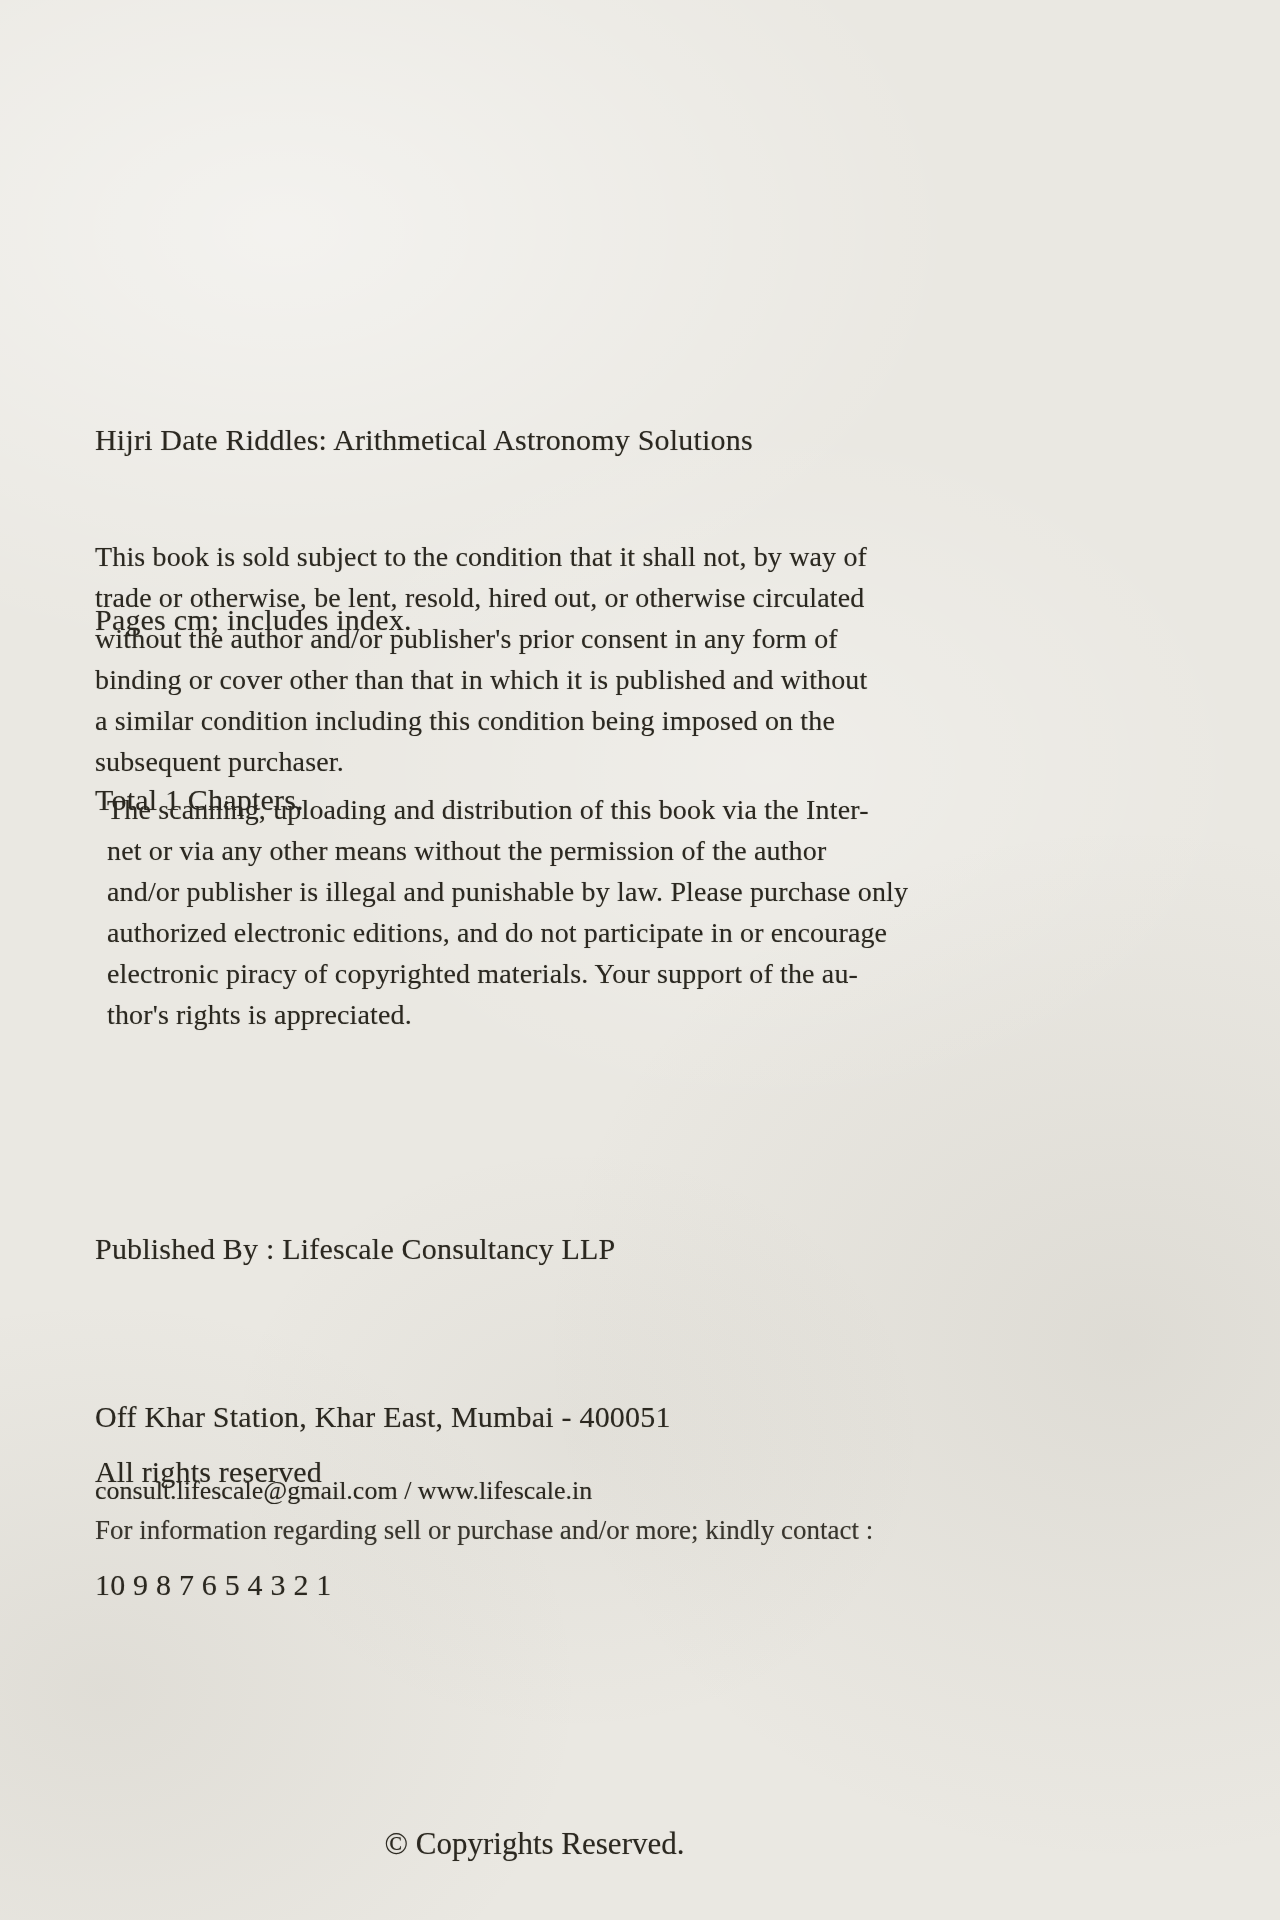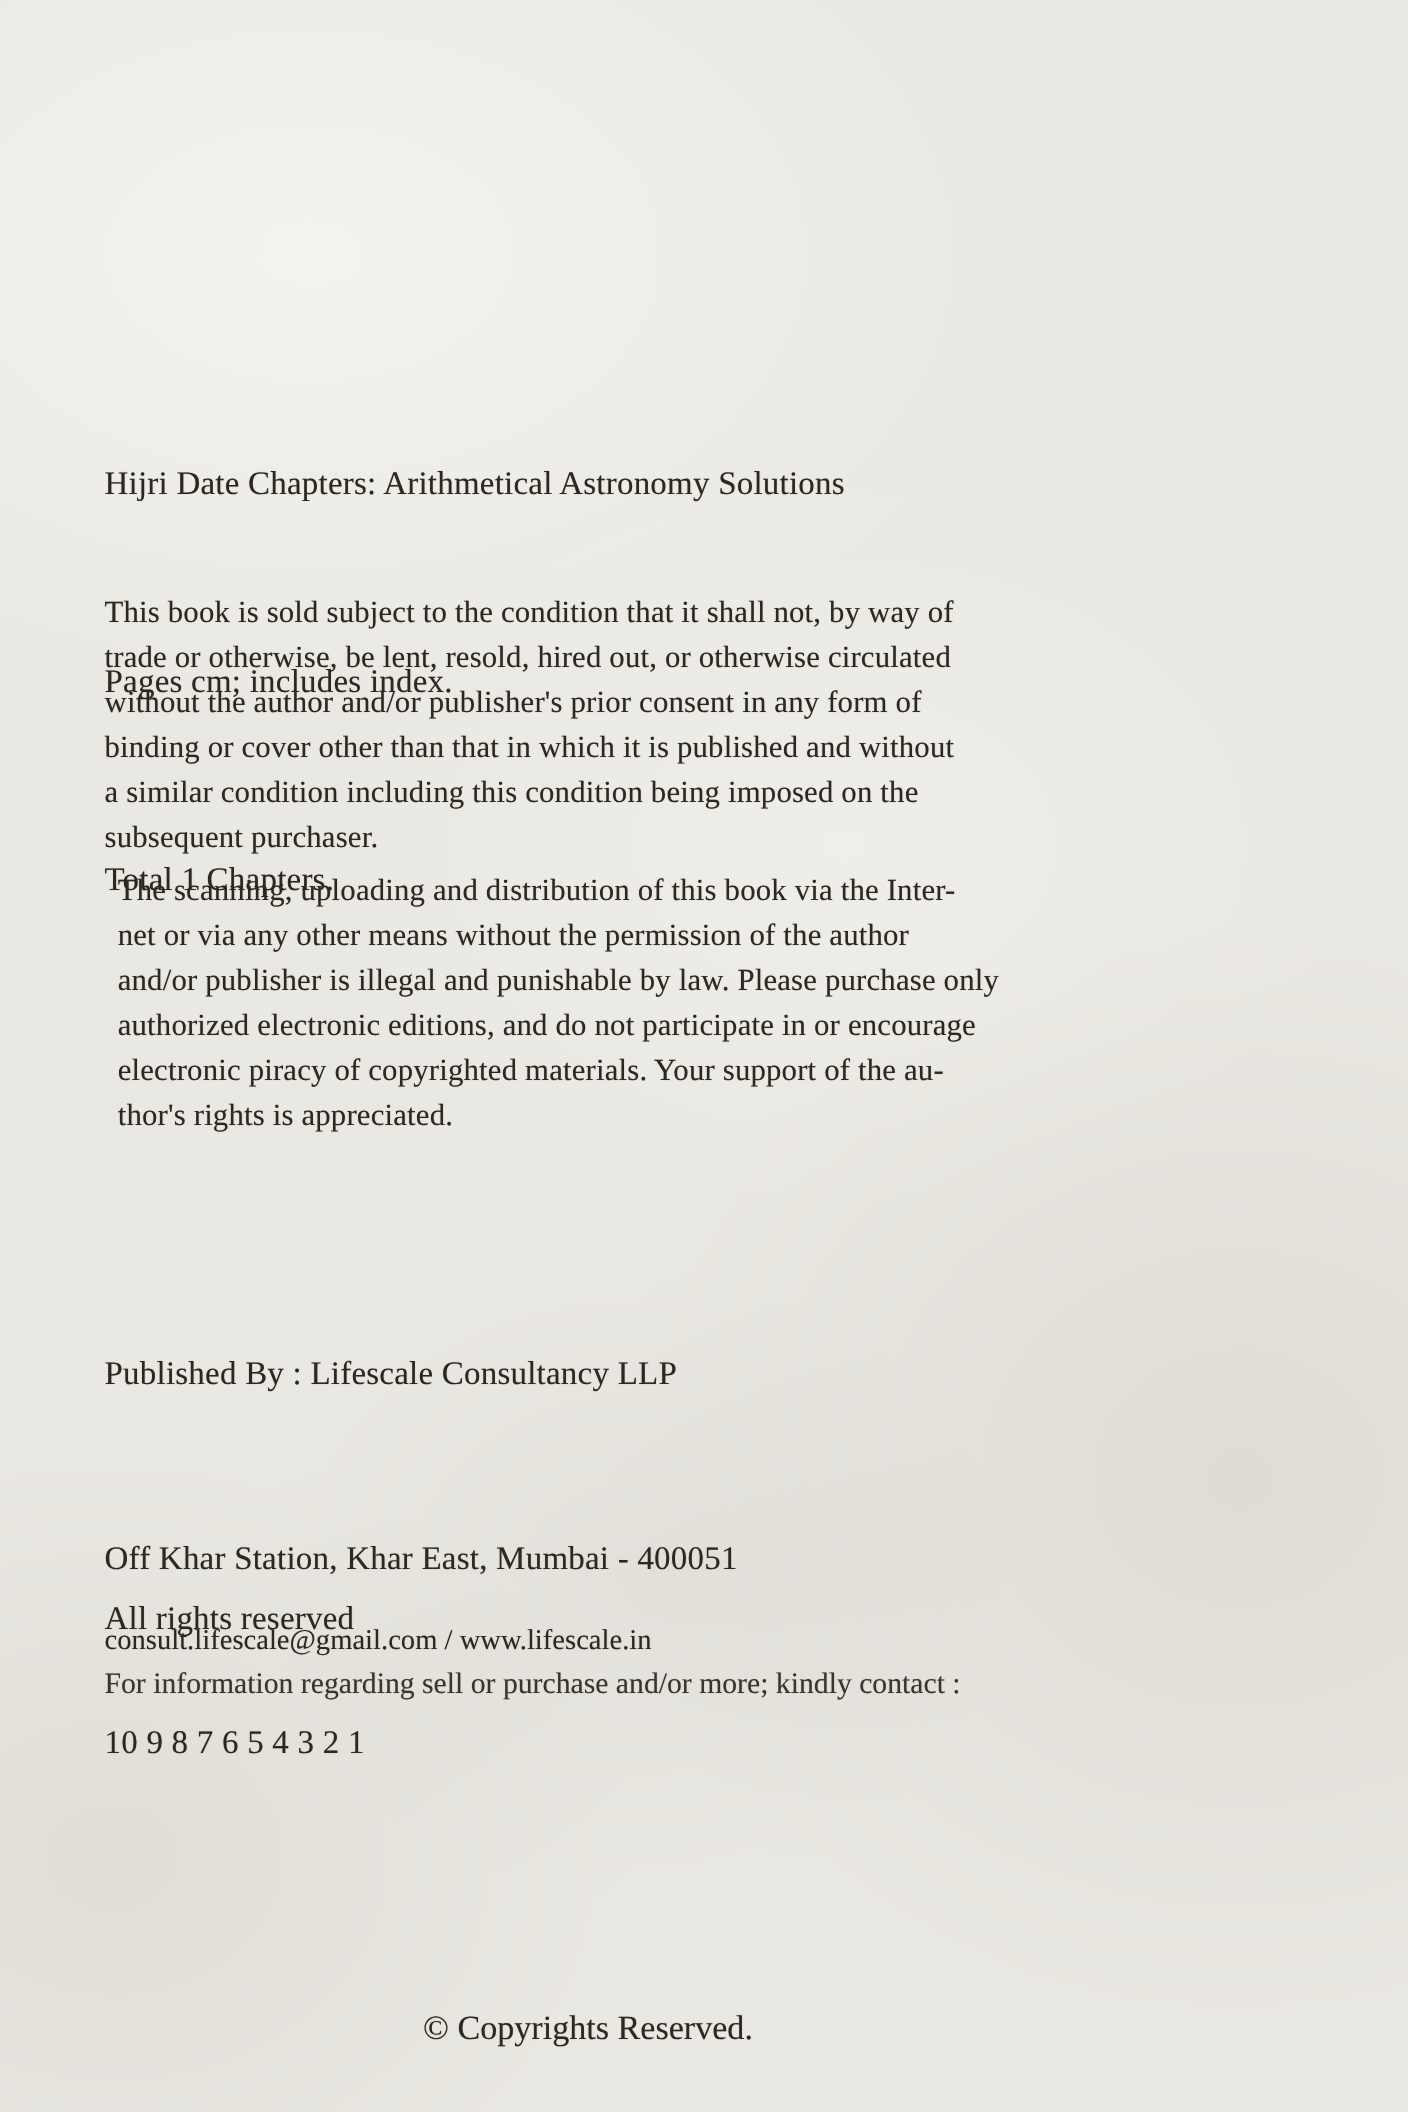--- a/index.html
+++ b/index.html
@@ -39,21 +39,21 @@
     position:absolute; left:0; top:1824px; width:1069px;
     text-align:center; font-size:31px; line-height:40px; white-space:pre;
   }
 </style>
 </head>
 <body>
 
 <div class="page" style="--paper: #eae8e2; --ink: #2b2820; --ink-soft: #38352d;">
 
   <div class="block title-block soft">
-    <div>Hijri Date Chapters: Arithmetical Astronomy Solutions</div>
+    <div>Hijri Date Riddles: Arithmetical Astronomy Solutions</div>
     <div>Pages cm; includes index.</div>
     <div>Total 1 Chapters.</div>
   </div>
 
   <div class="block para para-condition soft">This book is sold subject to the condition that it shall not, by way of
 trade or otherwise, be lent, resold, hired out, or otherwise circulated
 without the author and/or publisher's prior consent in any form of
 binding or cover other than that in which it is published and without
 a similar condition including this condition being imposed on the
 subsequent purchaser.</div>

